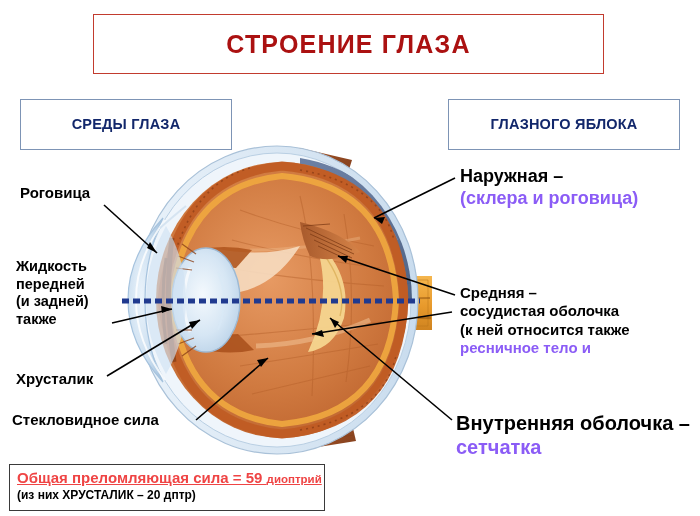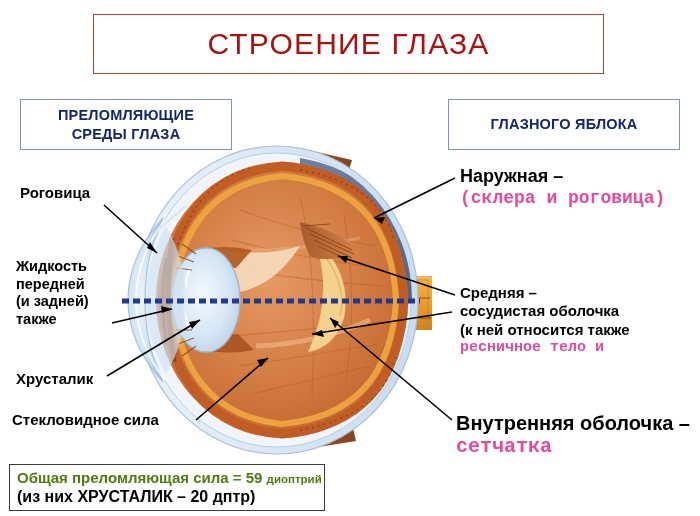--- a/index.html
+++ b/index.html
@@ -25,22 +25,22 @@
     height: 60px;
     border: 1px solid #c23b2e;
     box-sizing: border-box;
     display: flex;
     align-items: center;
     justify-content: center;
     background: #ffffff;
   }
   .title-text {
     color: #ab1111;
-    font-size: 30px;
-    font-weight: normal;
+    font-size: 25px;
+    font-weight: bold;
     letter-spacing: 1.2px;
     white-space: nowrap;
   }
 
   
   .hdr-box {
     position: absolute;
     border: 1px solid #7d94b5;
     box-sizing: border-box;
     background: #ffffff;
@@ -58,21 +58,21 @@
   .hdr-left  { left: 20px;  top: 99px; width: 212px; height: 51px; }
   .hdr-right { left: 448px; top: 99px; width: 232px; height: 51px; }
 
   
   .lbl {
     position: absolute;
     font-weight: bold;
     color: #000000;
     line-height: 1.22;
   }
-  .lbl .mag { color: #ec4899; font-family: Liberation Mono, monospace; }
+  .lbl .mag { color: #8b5cf6; }
 
   .lbl-cornea   { left: 20px;  top: 184px; font-size: 15px; }
   .lbl-humor    { left: 16px;  top: 258px; font-size: 14.5px; }
   .lbl-lens     { left: 16px;  top: 370px; font-size: 15px; }
   .lbl-vitreous { left: 12px;  top: 411px; font-size: 15px; }
 
   .lbl-outer  { left: 460px; top: 166px; font-size: 18px; }
   .lbl-middle { left: 460px; top: 284px; font-size: 15px; }
   .lbl-inner  { left: 456px; top: 411px; font-size: 20px; }
 
@@ -81,36 +81,35 @@
     position: absolute;
     left: 9px;
     top: 464px;
     width: 316px;
     height: 47px;
     border: 1px solid #3a3a3a;
     box-sizing: border-box;
     background: #ffffff;
     padding: 4px 7px 0 7px;
   }
-  .footer-l1 { font-size: 15px; font-weight: bold; color: #4d7c0f; white-space: nowrap; }
+  .footer-l1 { font-size: 15px; font-weight: bold; color: #ef4444; white-space: nowrap; text-decoration: underline; }
   .footer-l1 .small { font-size: 11.5px; }
-  .footer-l2 { font-size: 16px; font-weight: bold; color: #000; margin-top: 2px; }
+  .footer-l2 { font-size: 12px; font-weight: bold; color: #000; margin-top: 2px; }
 
   
   .figure { position: absolute; left: 0; top: 0; width: 700px; height: 516px; pointer-events: none; }
 </style>
 </head>
 <body>
 
 <div class="title-box">
   <div class="title-text">СТРОЕНИЕ ГЛАЗА</div>
 </div>
 
 <div class="hdr-box hdr-left">
-  <span>ПРЕЛОМЛЯЮЩИЕ</span>
   <span>СРЕДЫ ГЛАЗА</span>
 </div>
 
 <div class="hdr-box hdr-right">
   <span>ГЛАЗНОГО ЯБЛОКА</span>
 </div>
 
 <svg class="figure" viewBox="0 0 700 516" xmlns="http://www.w3.org/2000/svg">
   <defs>
     <radialGradient id="gVit" cx="45%" cy="42%" r="72%">

